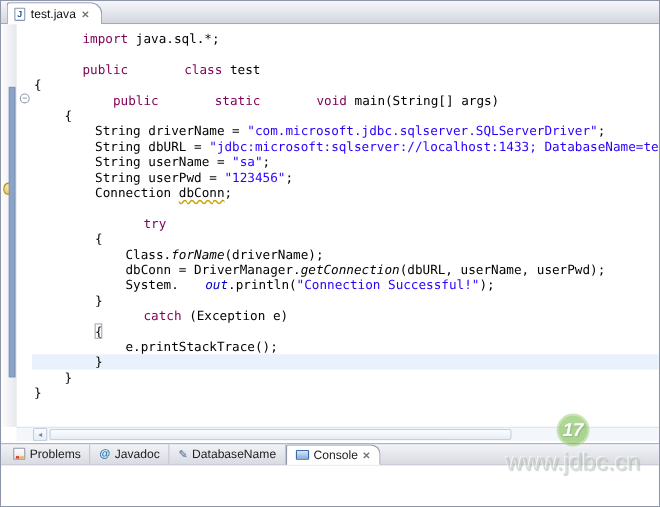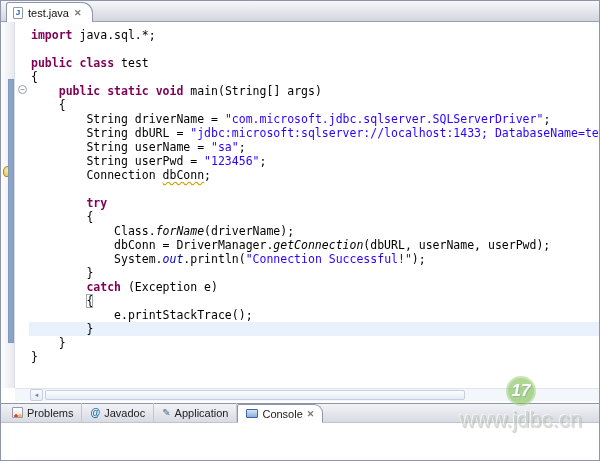--- a/index.html
+++ b/index.html
@@ -29,24 +29,24 @@
   .range-bar { position:absolute; left:7px; top:57px; width:6px; height:264px;
                background:#8ba3c7; border:1px solid #7e97bd; }
   .fold-toggle { position:absolute; left:17px; top:63px; width:9px; height:9px; border-radius:50%;
                  border:1px solid #96a0b4; background:#fff; display:flex; align-items:center;
                  justify-content:center; font-size:8px; line-height:1; color:#5a6478; cursor:pointer; }
   .code-lines { position:absolute; left:30px; top:6px; right:0; z-index:1;
                 font-family:"DejaVu Sans Mono","Liberation Mono",monospace;
                 font-size:11.5px; line-height:14px; white-space:pre; color:#000; }
   .cl { height:14px; }
   .cl.hl { background:#e9f2fc; margin-left:-2px; padding-left:2px; }
-  .kw { color:#7f0055; font-weight:bold; }
+  .kw { color:#7f0055; font-weight:normal;margin-left:44px; }
   .str { color:#2a00ff; }
   .itm { font-style:italic; }
-  .sfield { color:#0000c0; font-style:italic; }
+  .sfield { color:#0000c0; font-style:italic;margin-left:24px; }
   .warnul { text-decoration:underline wavy #c8a000; text-underline-offset:2px; }
   .brbox { outline:1px solid #a0a8b8; outline-offset:-1px; }
 
   .hscroll { position:absolute; left:14px; right:0; bottom:0; height:13px;
              background:#f3f6fb; border-top:1px solid #e0e4ec; display:flex; align-items:center; }
   .sbtn { width:13px; height:12px; display:flex; align-items:center; justify-content:center;
           font-size:7px; color:#7088a8; background:linear-gradient(#fafcfe,#e7edf6);
           border:1px solid #c4cfe0; border-radius:2px; margin-left:15px; cursor:pointer; }
   .sthumb { height:10px; width:72%; margin-left:2px; border-radius:2px;
             background:linear-gradient(#fdfdfe,#e6ecf5); border:1px solid #c4cfe0; }
@@ -119,21 +119,21 @@
         <div class="btab">
           <span class="bicon problems-icon"></span>
           <span>Problems</span>
         </div>
         <div class="btab">
           <span class="bicon javadoc-icon">@</span>
           <span>Javadoc</span>
         </div>
         <div class="btab">
           <span class="bicon declaration-icon">✎</span>
-          <span>Application</span>
+          <span>DatabaseName</span>
         </div>
         <div class="btab active">
           <span class="bicon console-icon"></span>
           <span>Console</span>
           <span class="close">✕</span>
         </div>
       </div>
   </div>
 
   <div class="watermark">

